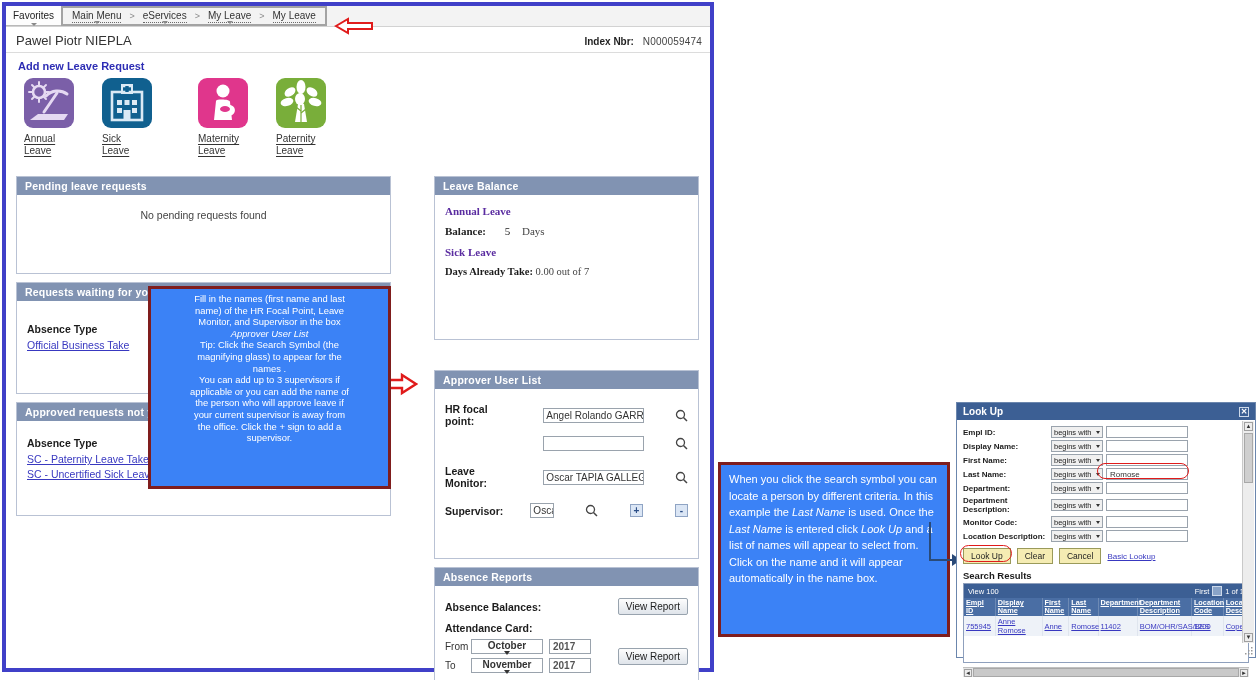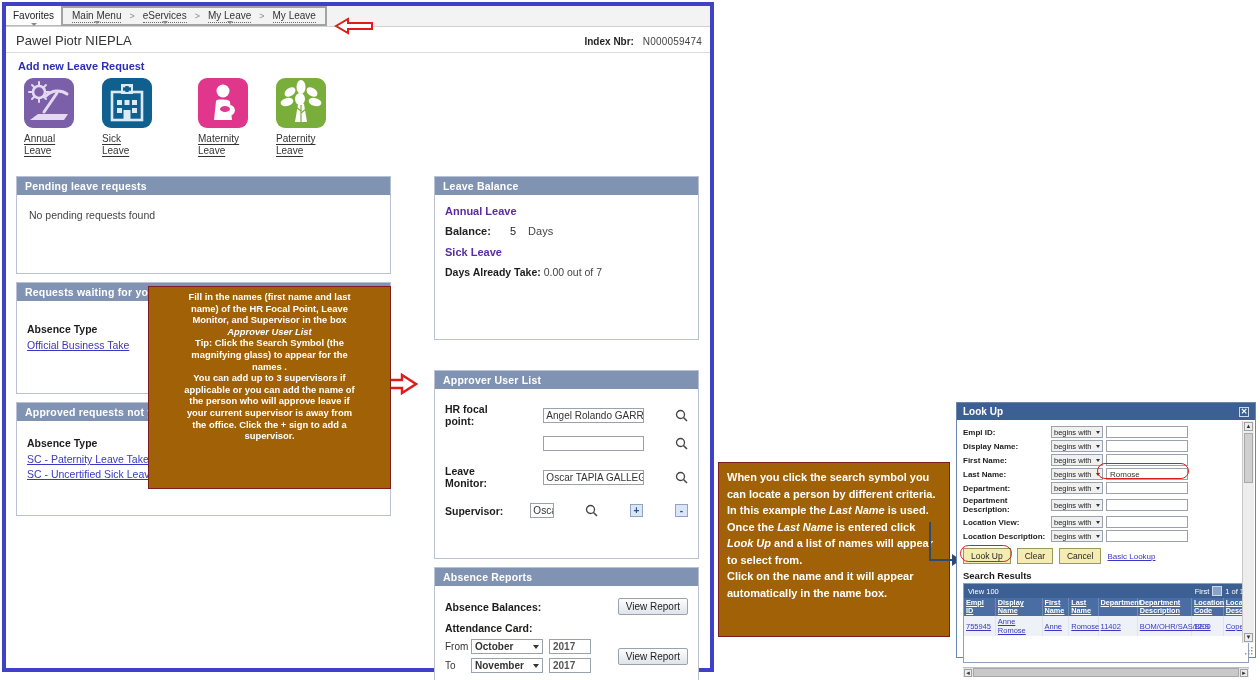--- a/index.html
+++ b/index.html
@@ -99,32 +99,32 @@
   
   .ar-row{display:flex;align-items:center;font-size:10.5px;font-weight:bold;color:#1c1c1c;}
   .btn-grey{
     border:1px solid #98a3ae;background:linear-gradient(#fdfdfd,#dfe4ea);
     font-size:10px;color:#222;padding:2px 7px;border-radius:2px;
     font-family:"Liberation Sans",sans-serif;
   }
   .sel{
     border:1px solid #9aa3ad;background:#fff;font-size:10px;color:#333;
     height:15px;width:72px;display:flex;align-items:center;justify-content:space-between;
-    padding:0 3px;box-sizing:border-box;
+    padding:0 3px;box-sizing:border-box;flex-direction:column;
   }
   .sel .cv{width:0;height:0;border-left:3px solid transparent;border-right:3px solid transparent;border-top:4px solid #333;}
   .yr{
     border:1px solid #9aa3ad;background:#fff;font-size:10px;color:#555;
     height:15px;width:42px;padding:0 3px;box-sizing:border-box;line-height:14px;
   }
   .ft{font-size:10px;color:#333;width:26px;font-weight:normal;}
   
   .callout{
-    position:absolute;background:#a16207;border:1px solid #7f1d1d;color:#ffffff;
-    font-weight:bold;box-sizing:border-box;
+    position:absolute;background:#3b82f6;border:3px solid #7f1d1d;color:#ffffff;
+    font-weight:normal;box-sizing:border-box;
   }
   .callout-1{
     left:148px;top:286px;width:243px;height:203px;
     font-size:9.4px;line-height:11.6px;text-align:center;padding:4px 6px;
   }
   .callout-2{
     left:718px;top:462px;width:232px;height:175px;
     font-size:11px;line-height:16.5px;text-align:left;padding:6px 8px;
   }
   .callout i{font-style:italic;}
@@ -333,21 +333,21 @@
         <u>Paternity</u><br>
         <u>Leave</u>
       </div>
     </div>
   </div>
 
   <div class="col-left">
 
     <div class="panel">
       <div class="phead">Pending leave requests</div>
-      <div class="pbody" style="height:62px;">
+      <div class="pbody" style="height:62px;text-align:center;">
         <div class="empty-msg">No pending requests found</div>
       </div>
     </div>
 
     <div class="panel" style="margin-top:8px;">
       <div class="phead">Requests waiting for your approval</div>
       <div class="pbody" style="height:62px;padding-top:22px;">
         <div class="abs-head">Absence Type</div>
         <a class="lnk" href="#">Official Business Take</a>
       </div>
@@ -360,21 +360,21 @@
         <a class="lnk" href="#">SC - Paternity Leave Take</a>
         <a class="lnk" href="#">SC - Uncertified Sick Leave</a>
       </div>
     </div>
   </div>
 
   <div class="col-right">
 
     <div class="panel">
       <div class="phead">Leave Balance</div>
-      <div class="pbody" style="height:128px;">
+      <div class="pbody" style="height:128px;font-family:Liberation Serif, serif;">
         <div class="lb-type">Annual Leave</div>
         <div class="lb-row">
           <b>Balance:</b>
           <span class="lb-val">5</span>
           <span class="lb-days">Days</span>
         </div>
         <div class="lb-type">Sick Leave</div>
         <div class="lb-taken">
           <b>Days Already Take:</b>
           <span>0.00 out of 7</span>
@@ -545,21 +545,21 @@
     </div>
     <div class="lu-row">
       <div class="lu-lbl">Department Description:</div>
       <div class="lu-op">
           <span>begins with</span>
           <span class="cv"></span>
         </div>
       <div class="lu-in"></div>
     </div>
     <div class="lu-row">
-      <div class="lu-lbl">Location View:</div>
+      <div class="lu-lbl">Monitor Code:</div>
       <div class="lu-op">
           <span>begins with</span>
           <span class="cv"></span>
         </div>
       <div class="lu-in"></div>
     </div>
     <div class="lu-row">
       <div class="lu-lbl">Location Description:</div>
       <div class="lu-op">
           <span>begins with</span>

